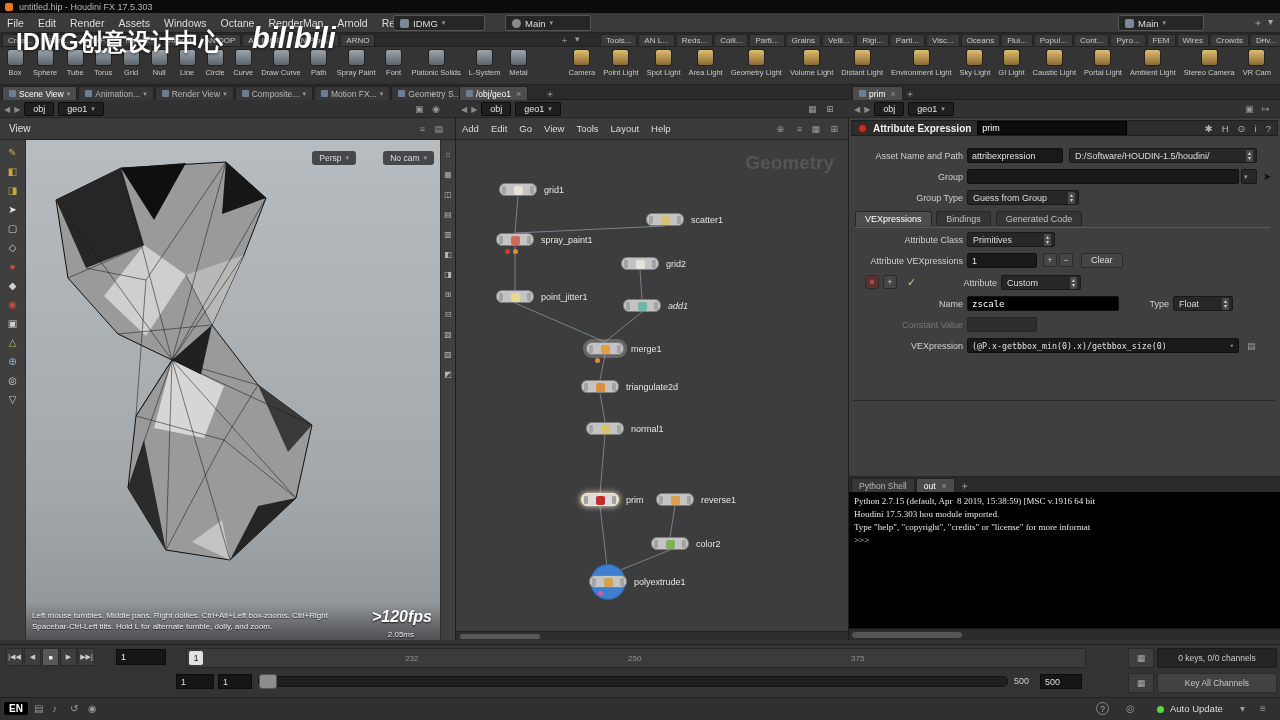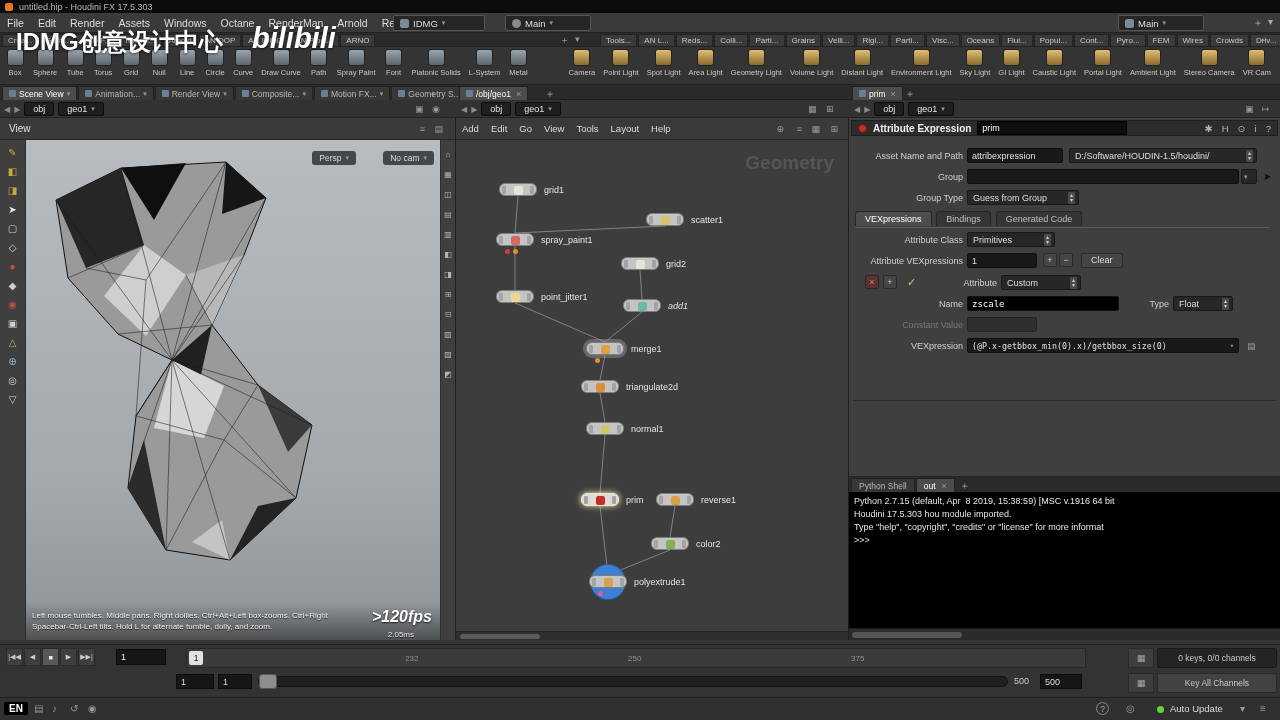--- a/index.html
+++ b/index.html
@@ -97,21 +97,21 @@
 .vtab{display:inline-block;padding:2px 9px;font-size:9px;color:#c0c0c0;background:#353535;border:1px solid #262626;border-bottom:none;border-radius:3px 3px 0 0;margin-right:2px}
 .vtab.active{background:#4d4d4d;color:#fff}
 .checkmark{position:absolute;color:#b9d36a;font-size:11px;top:1px}
 #pardivider{position:absolute;left:4px;right:4px;top:282px;height:1px;background:#2c2c2c}
 
 #shellpane{position:absolute;left:848px;top:476px;width:432px;height:164px;background:#2f2f2f;border-left:1px solid #1e1e1e;border-top:1px solid #262626}
 #shelltabs{position:absolute;left:0;top:0;width:100%;height:15px;background:#2a2a2a;display:flex;gap:1px;padding:1px 2px 0}
 .shtab{display:flex;align-items:center;gap:4px;font-size:8.5px;padding:0 7px;background:#373737;color:#b5b5b5;border:1px solid #222;border-bottom:none;border-radius:2px 2px 0 0}
 .shtab.active{background:#4c4c4c;color:#fff}
 #shellbody{position:absolute;left:0;top:15px;right:0;bottom:12px;background:#000;padding:3px 5px;overflow:hidden}
-.shline{font-family:Liberation Sans, sans-serif;font-size:9px;color:#e6e6e6;line-height:13px;white-space:pre}
+.shline{font-family:Liberation Serif, serif;font-size:9px;color:#e6e6e6;line-height:13px;white-space:pre}
 #shellscroll{position:absolute;left:0;right:0;bottom:0;height:12px;background:#2b2b2b;border-top:1px solid #1a1a1a}
 #shellthumb{position:absolute;left:3px;top:3px;width:110px;height:6px;background:#555;border-radius:3px}
 
 #timeline{position:absolute;left:0;top:644px;width:1280px;height:52px;background:#333;border-top:1px solid #222}
 .pbtn{width:17px;height:18px;background:#3e3e3e;border:1px solid #2a2a2a;color:#ccc;font-size:7px;display:flex;align-items:center;justify-content:center}
 .pbtn.hl{background:#585858;color:#eee}
 #playbtns{position:absolute;left:6px;top:3px;display:flex;gap:1px}
 #framefld{position:absolute;left:116px;top:4px;width:50px;height:16px;background:#161616;border:1px solid #0c0c0c;color:#eee;font-size:9px;padding:1px 4px}
 #ruler{position:absolute;left:186px;top:3px;width:900px;height:20px;background:#3b3b3b;border:1px solid #282828}
 .tick{position:absolute;top:5px;font-size:8px;color:#909090}

